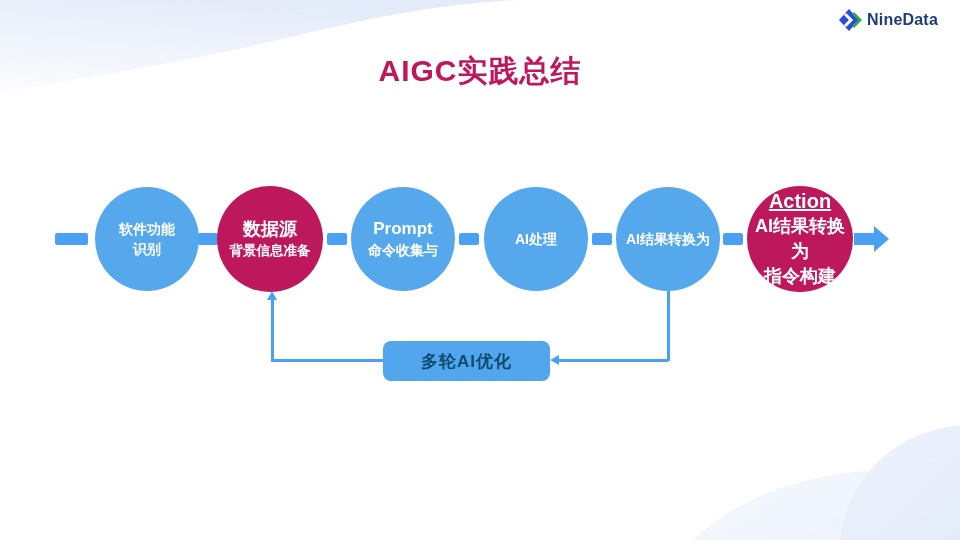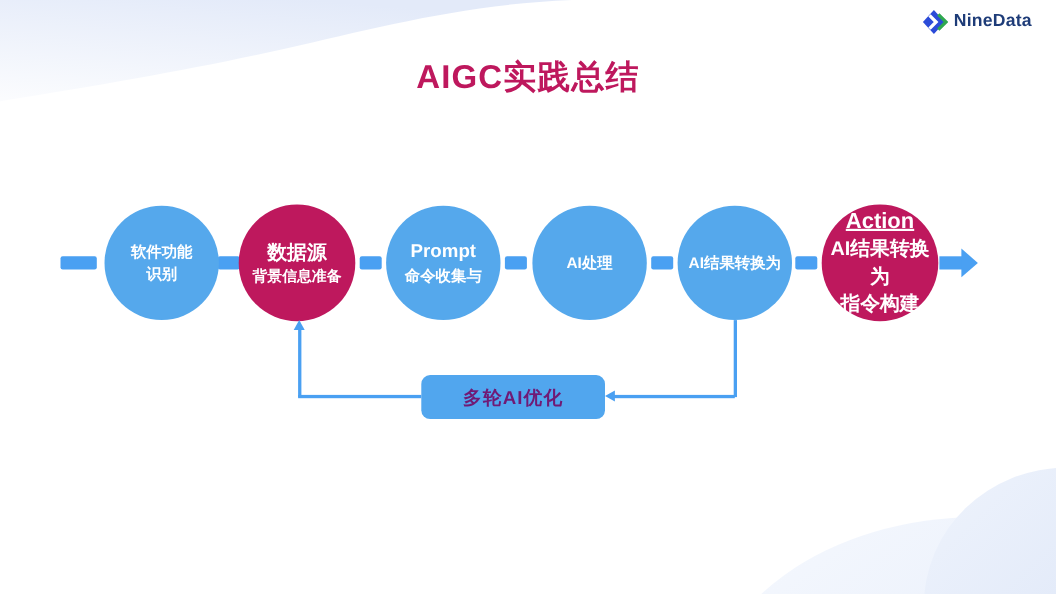--- a/index.html
+++ b/index.html
@@ -58,21 +58,21 @@
   .fb-h2 { left:271px; top:359px; width:112px; height:3px; }
   .fb-v2 { left:271px; top:299px; width:3px; height:62px; }
   .fb-arrow-left { position:absolute; left:550px; top:355px; width:0; height:0;
     border-top:5px solid transparent; border-bottom:5px solid transparent; border-right:9px solid #4AA0F2; }
   .fb-arrow-up { position:absolute; left:267px; top:291px; width:0; height:0;
     border-left:5px solid transparent; border-right:5px solid transparent; border-bottom:9px solid #4AA0F2; }
 
   
   .fb-box {
     position:absolute; left:383px; top:341px; width:167px; height:40px;
-    background:#51A6EE; border-radius:8px; color:#701a75; font-weight:bold; font-size:17px;
+    background:#51A6EE; border-radius:8px; color:#0c4a6e; font-weight:bold; font-size:17px;
     display:flex; align-items:center; justify-content:center; letter-spacing:1px;
   }
 </style>
 </head>
 <body>
 
 <div class="slide">
 
   <svg class="deco-tl" width="560" height="120" viewBox="0 0 560 120">
     <defs>

